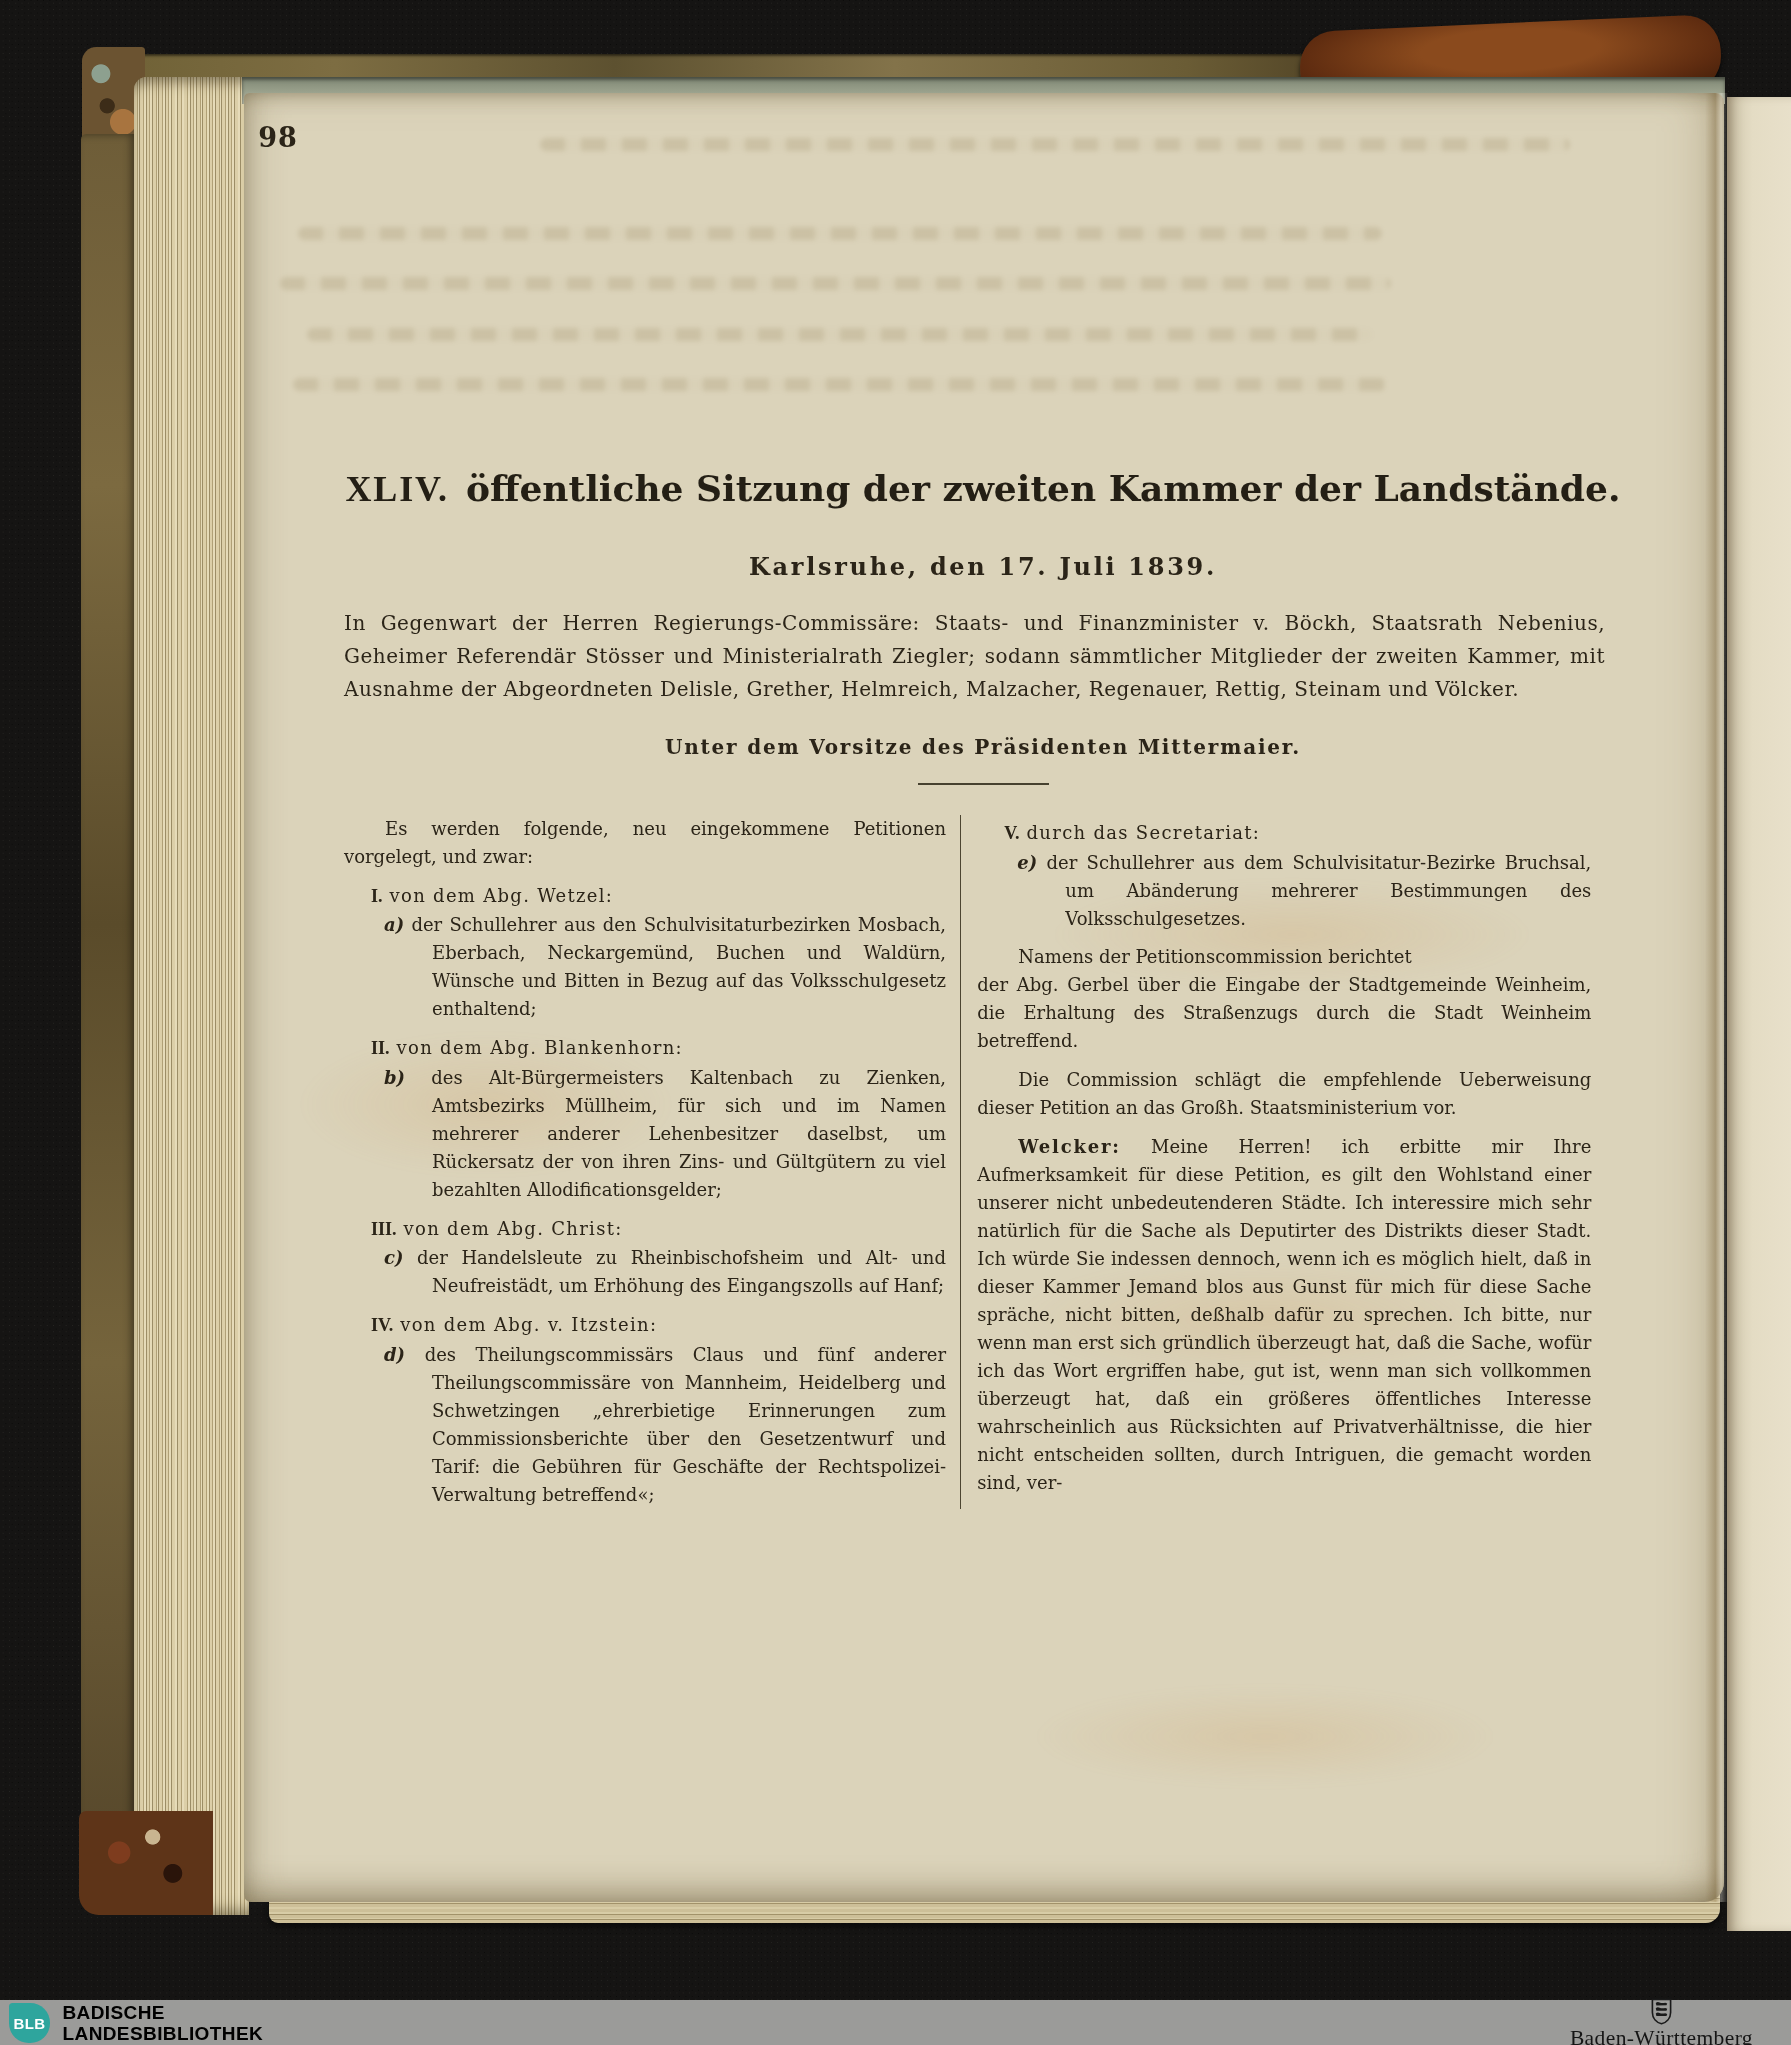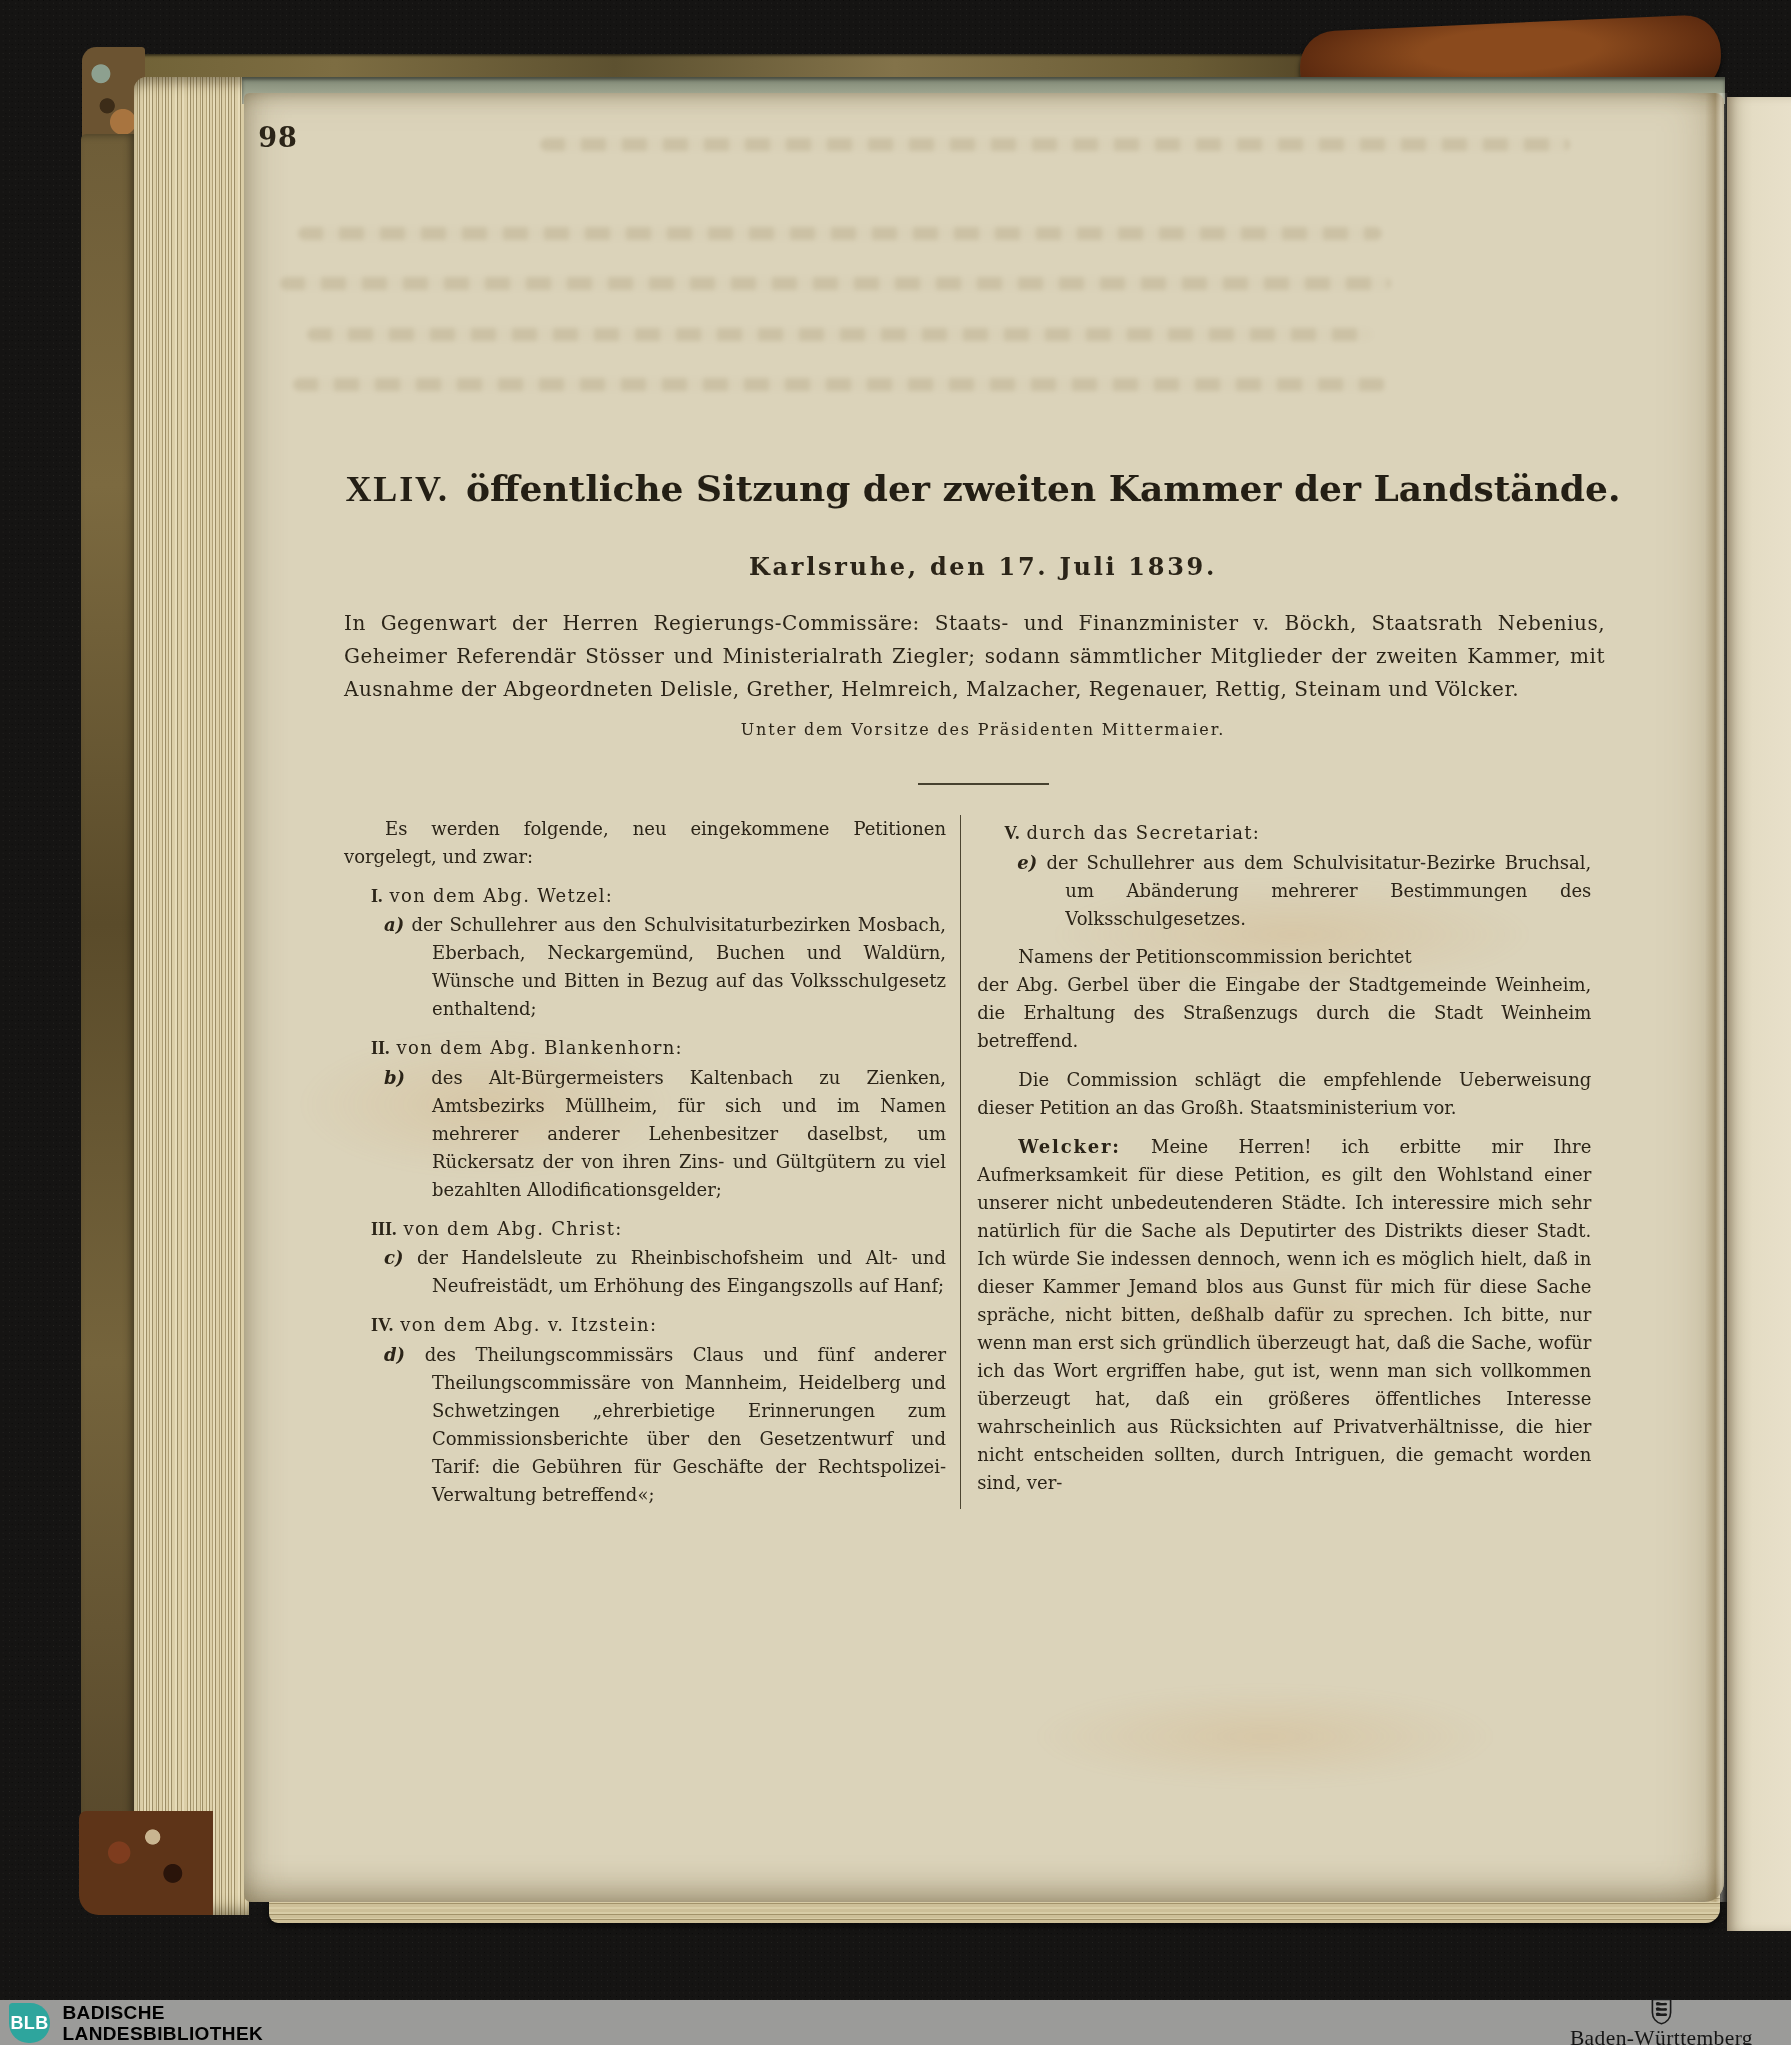--- a/index.html
+++ b/index.html
@@ -51,22 +51,22 @@
   
   .content{position:absolute;left:244px;top:93px;width:1240px;height:1809px;color:#2b2418;}
   .page-number{position:absolute;left:14.3px;top:29px;font-size:27px;font-weight:700;letter-spacing:0.9px;}
   .title-line{position:absolute;left:54px;top:374px;width:1370px;text-align:center;
     font-size:36px;font-weight:700;color:#241f15;}
   .title-line .roman-prefix{font-family:"Liberation Serif",serif;letter-spacing:1.8px;margin-right:17px;}
   .dateline{position:absolute;left:54px;top:459px;width:1370px;text-align:center;
     font-size:24px;font-weight:600;letter-spacing:2.7px;}
   .presence{position:absolute;left:100px;top:514px;width:1261px;font-size:20px;line-height:33px;
     text-align:justify;letter-spacing:0.5px;}
-  .chair{position:absolute;left:54px;top:627px;width:1370px;text-align:center;
-    font-size:16px;font-weight:400;letter-spacing:1.8px;}
+  .chair{position:absolute;left:54px;top:642px;width:1370px;text-align:center;
+    font-size:20px;font-weight:700;letter-spacing:1.8px;}
   .divider{position:absolute;left:674px;top:690px;width:131px;border-top:2.7px solid #46412f;}
   .columns{position:absolute;left:100px;top:722px;width:1275px;display:flex;}
   .col{font-size:18px;line-height:28px;text-align:justify;}
   .col-left{width:602px;padding-right:14.3px;border-right:1.8px solid #4c4531;}
   .col-right{width:614px;padding-left:16px;}
   .indent{text-indent:41px;}
   .roman-head{margin-top:10.7px;padding-left:27px;letter-spacing:1.3px;}
   .roman-head b{font-family:"Liberation Serif",serif;letter-spacing:0;}
   .entry{margin-top:1.8px;padding-left:88px;text-indent:-48px;}
   .entry b{font-style:italic;}
@@ -78,21 +78,21 @@
   .bleed{position:absolute;height:13.4px;border-radius:7.2px;filter:blur(2.7px);opacity:.55;
     background:repeating-linear-gradient(90deg,rgba(125,104,58,.30) 0 25px,rgba(125,104,58,.04) 25px 41px);}
   .smudge{position:absolute;border-radius:50%;filter:blur(5.4px);
     background:radial-gradient(ellipse,rgba(196,140,70,.16),transparent 70%);}
   
   .footer{position:absolute;left:0;top:2000px;width:1791px;height:46px;background:#9b9b99;
     display:flex;align-items:center;justify-content:space-between;
     font-family:"Liberation Sans",sans-serif;}
   .footer-left{display:flex;align-items:center;gap:12.5px;margin-left:9px;}
   .blb-badge{width:41px;height:40px;background:#2ea59d;border-radius:3.6px 19.7px 19.7px 19.7px;
-    display:flex;align-items:center;justify-content:center;color:#fff;font-weight:700;font-size:18px;letter-spacing:0.4px;}
+    display:flex;align-items:center;justify-content:center;color:#fff;font-weight:700;font-size:15px;letter-spacing:0.4px;}
   .blb-name{color:#000000;font-weight:700;font-size:19px;line-height:21.5px;letter-spacing:0.4px;}
   .footer-right{display:flex;flex-direction:column;align-items:center;margin-right:38px;margin-top:1.8px;}
   .bw-label{font-family:"Liberation Serif",serif;font-size:21.5px;color:#151515;letter-spacing:0.4px;line-height:21.5px;}
 </style>
 </head>
 <body>
 
 <div class="stage">
 
   <div class="top-board"></div>

